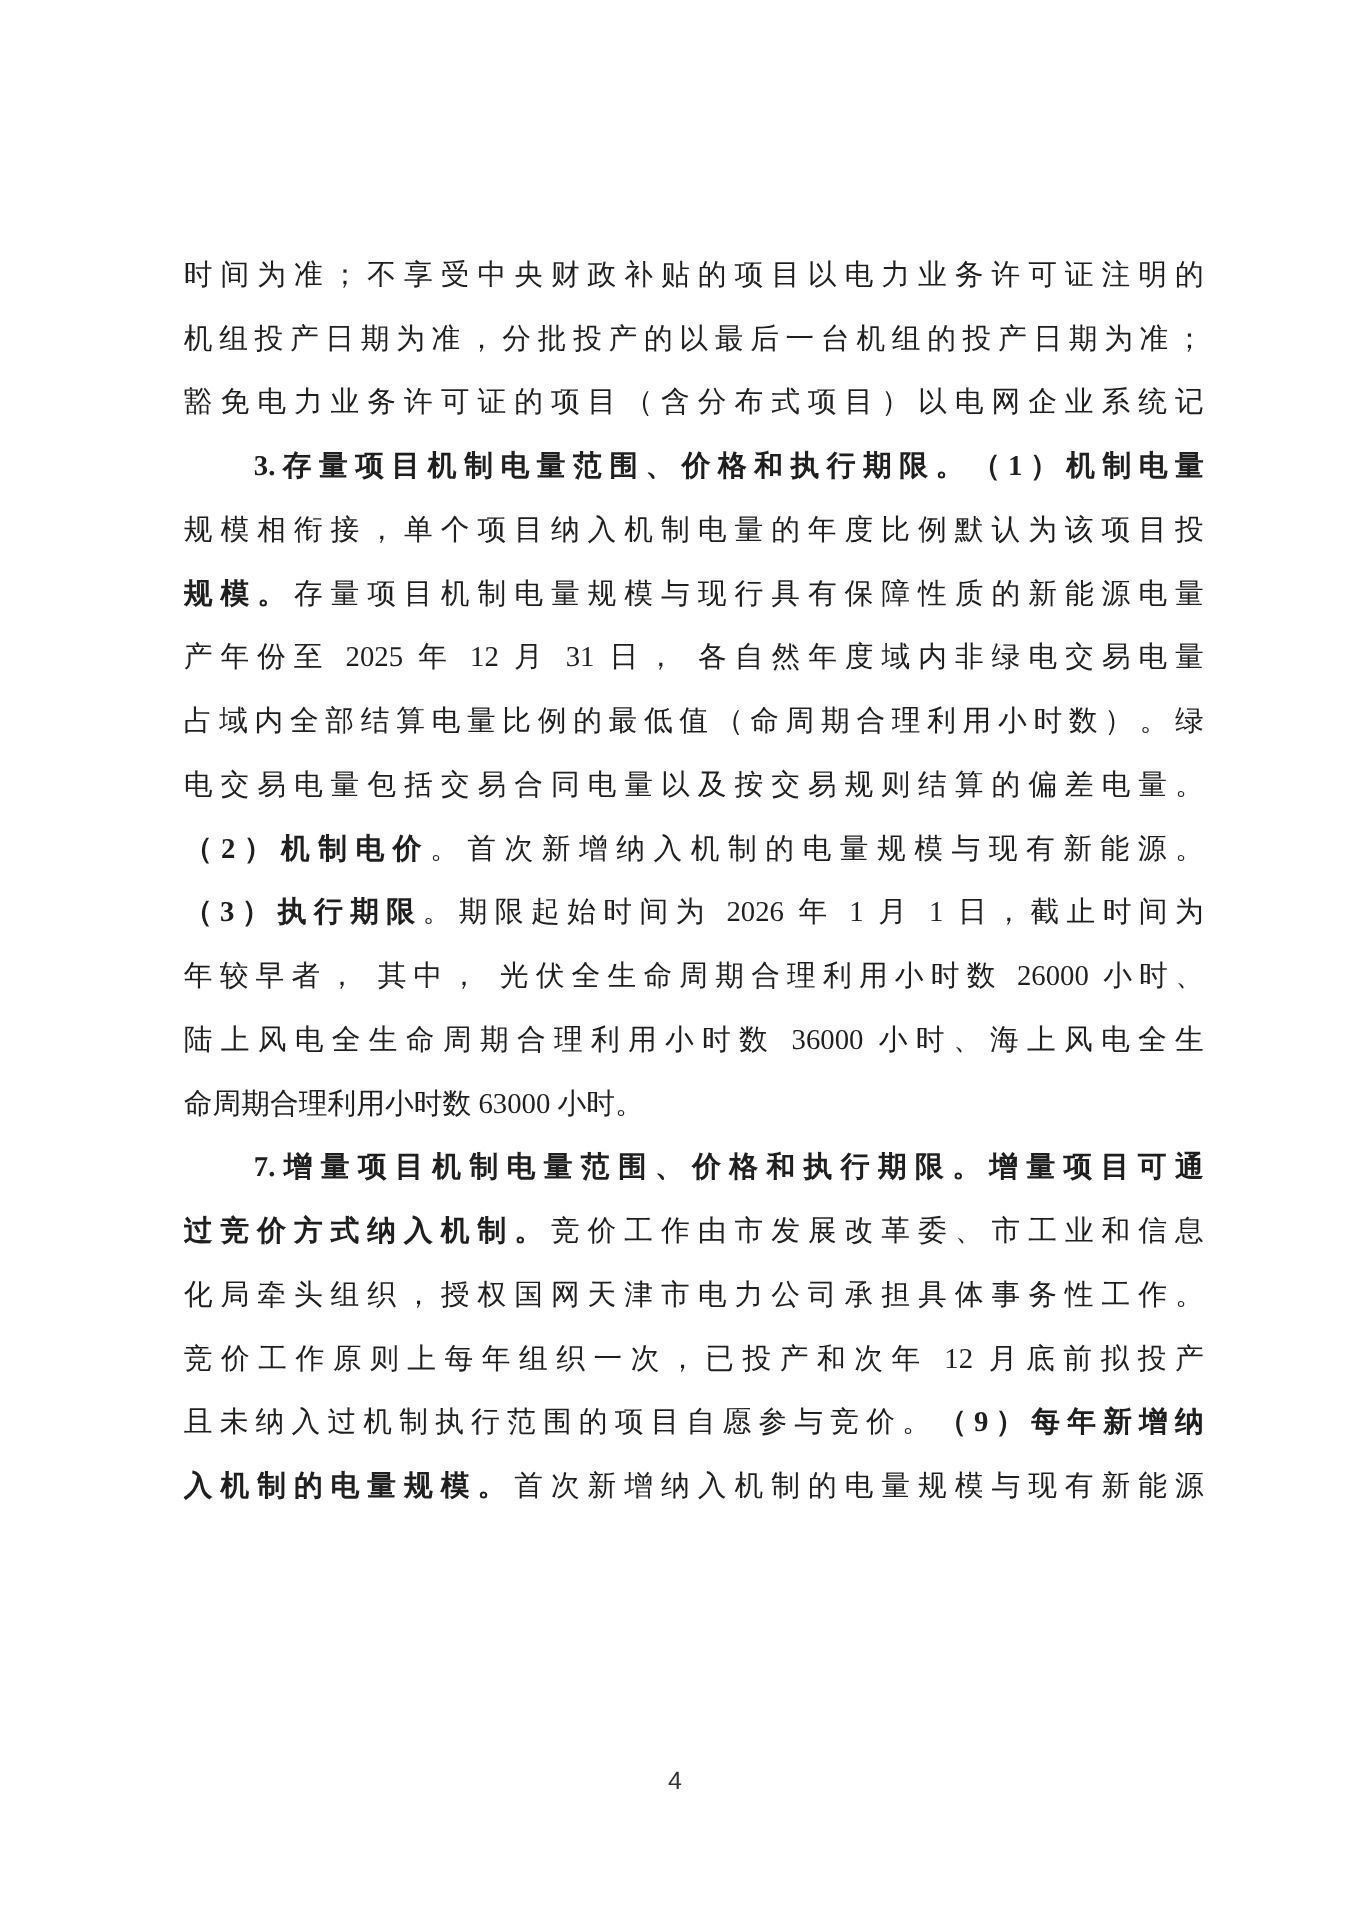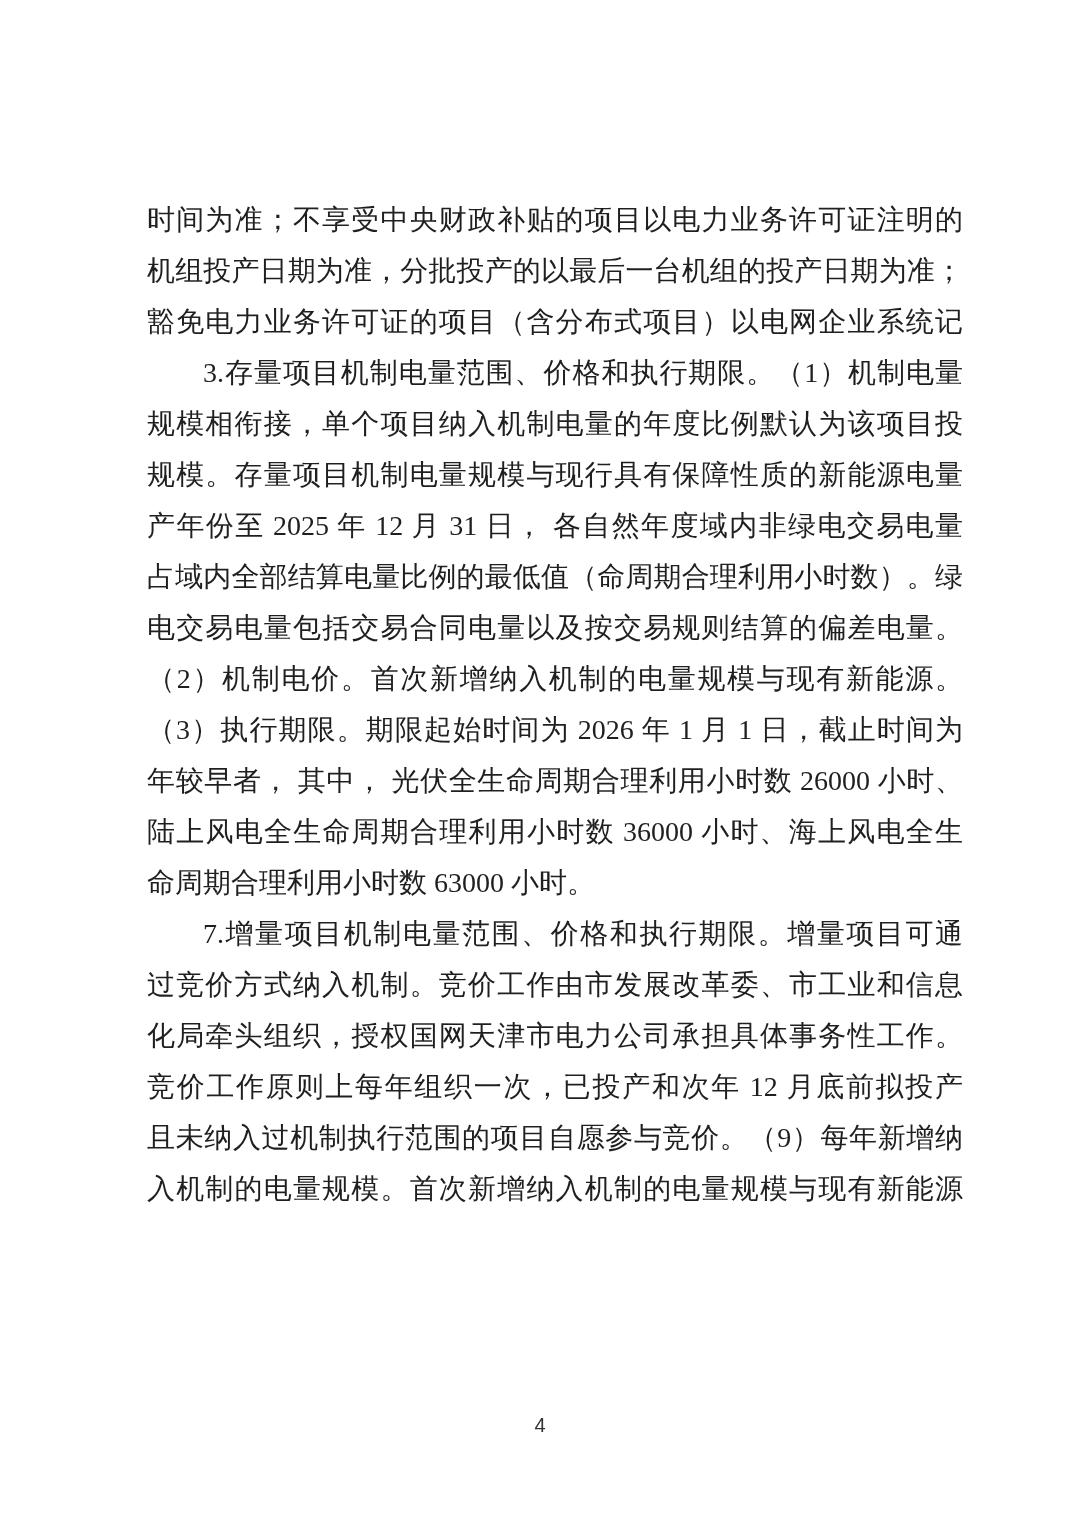--- a/index.html
+++ b/index.html
@@ -16,36 +16,36 @@
     font-family: "Liberation Serif", "DejaVu Serif", serif;
     color: #1f1f1f;
   }
   .text-block {
     position: absolute;
     left: 147px;
     top: 194px;
     width: 816px;
   }
   .line {
-    font-size: 28px;
+    font-size: 23px;
     line-height: 51px;
     height: 51px;
     text-align: justify;
     text-align-last: left;
     white-space: normal;
     overflow: hidden;
   }
   .line.just {
     text-align-last: justify;
   }
   .line.indent {
     text-indent: 56px;
   }
   .seg { font-weight: normal; }
-  .seg.bold { font-weight: 400; }
+  .seg.bold { font-weight: 700; }
   .page-number {
     position: absolute;
     left: 0;
     right: 0;
     top: 1412px;
     text-align: center;
     font-family: "Liberation Sans", "DejaVu Sans", sans-serif;
     font-size: 20px;
     line-height: 26px;
     color: #333333;

